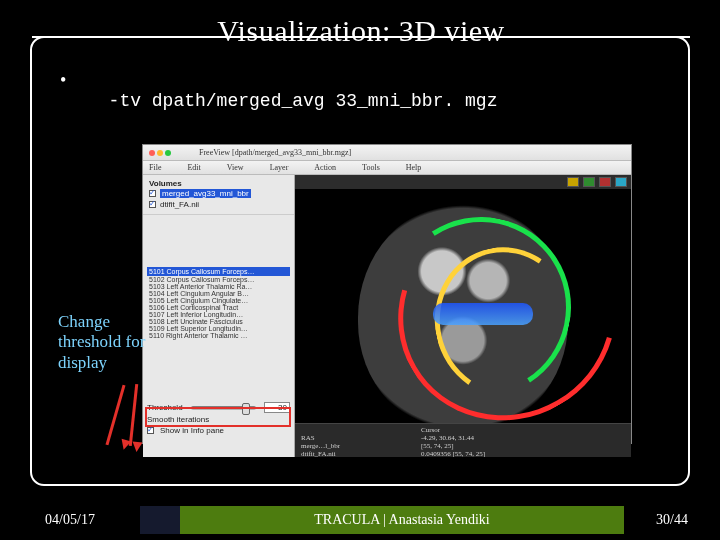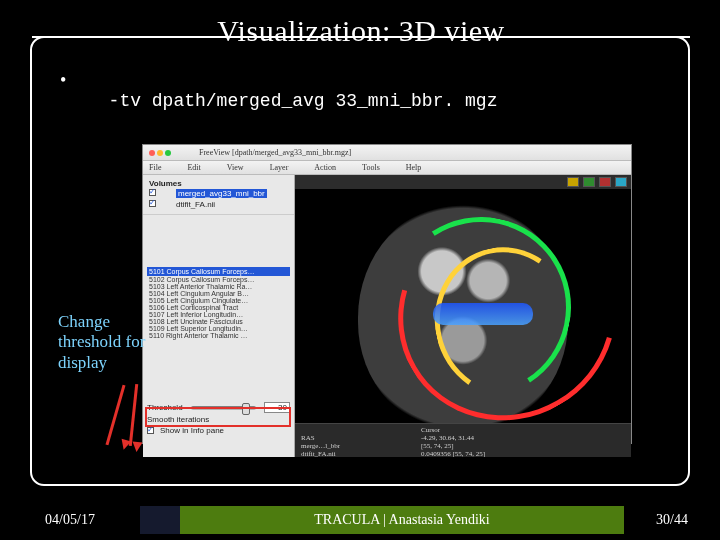--- a/index.html
+++ b/index.html
@@ -25,21 +25,21 @@
   .shot { position: absolute; left: 110px; top: 106px; width: 490px; height: 300px; background: #d9d9d9; border: 1px solid #888; }
   .shot .menubar { height: 16px; background: linear-gradient(#f3f3f3,#e1e1e1); border-bottom: 1px solid #bbb; font-size: 8px; color: #333; display: flex; align-items: center; gap: 20px; padding: 0 6px; }
   .dots { display: inline-flex; gap: 2px; margin-right: 2px; }
   .dots span { width: 6px; height: 6px; border-radius: 50%; display: inline-block; }
   .d-r { background: #ff5f57; } .d-y { background: #febc2e; } .d-g { background: #28c840; }
   .wintitle { font-size: 8px; color: #333; margin-left: 6px; }
   .menuitems span { margin-right: 6px; }
   .shot-body { display: flex; height: calc(100% - 16px); }
   .side { width: 152px; background: #e8e8e8; border-right: 1px solid #aaa; position: relative; font-family: Arial, sans-serif; }
   .vol-list { font-size: 8px; color: #222; padding: 4px 6px; border-bottom: 1px solid #ccc; }
-  .vol-item { display: flex; gap: 20px; padding: 1px 0; }
+  .vol-item { display: flex; align-items: center; gap: 4px; padding: 1px 0; }
   .cb { width: 7px; height: 7px; border: 1px solid #555; background: #fff; display: inline-block; position: relative; }
   .bluechk::after { content: "✓"; color: #2357d6; position: absolute; left: -1px; top: -3px; font-size: 8px; }
   .sel { background: #2357d6; color: #fff; padding: 0 2px; }
   .tracts { margin-top: 50px; font-size: 7px; color: #333; padding: 2px 4px; }
   .tract-head { background: #2357d6; color: #fff; padding: 1px 2px; }
   .tract-row { padding: 0 2px; }
   .side-bottom { position: absolute; left: 0; right: 0; bottom: 20px; padding: 2px 4px; font-size: 8px; color: #222; }
   .thresh-row { display: flex; align-items: center; gap: 8px; }
   .thresh-input { width: 26px; height: 11px; border: 1px solid #888; background: #fff; font-size: 8px; text-align: right; padding-right: 2px; }
   .thresh-track { flex: 1; height: 4px; background: linear-gradient(#777,#bbb); border-radius: 2px; position: relative; }

